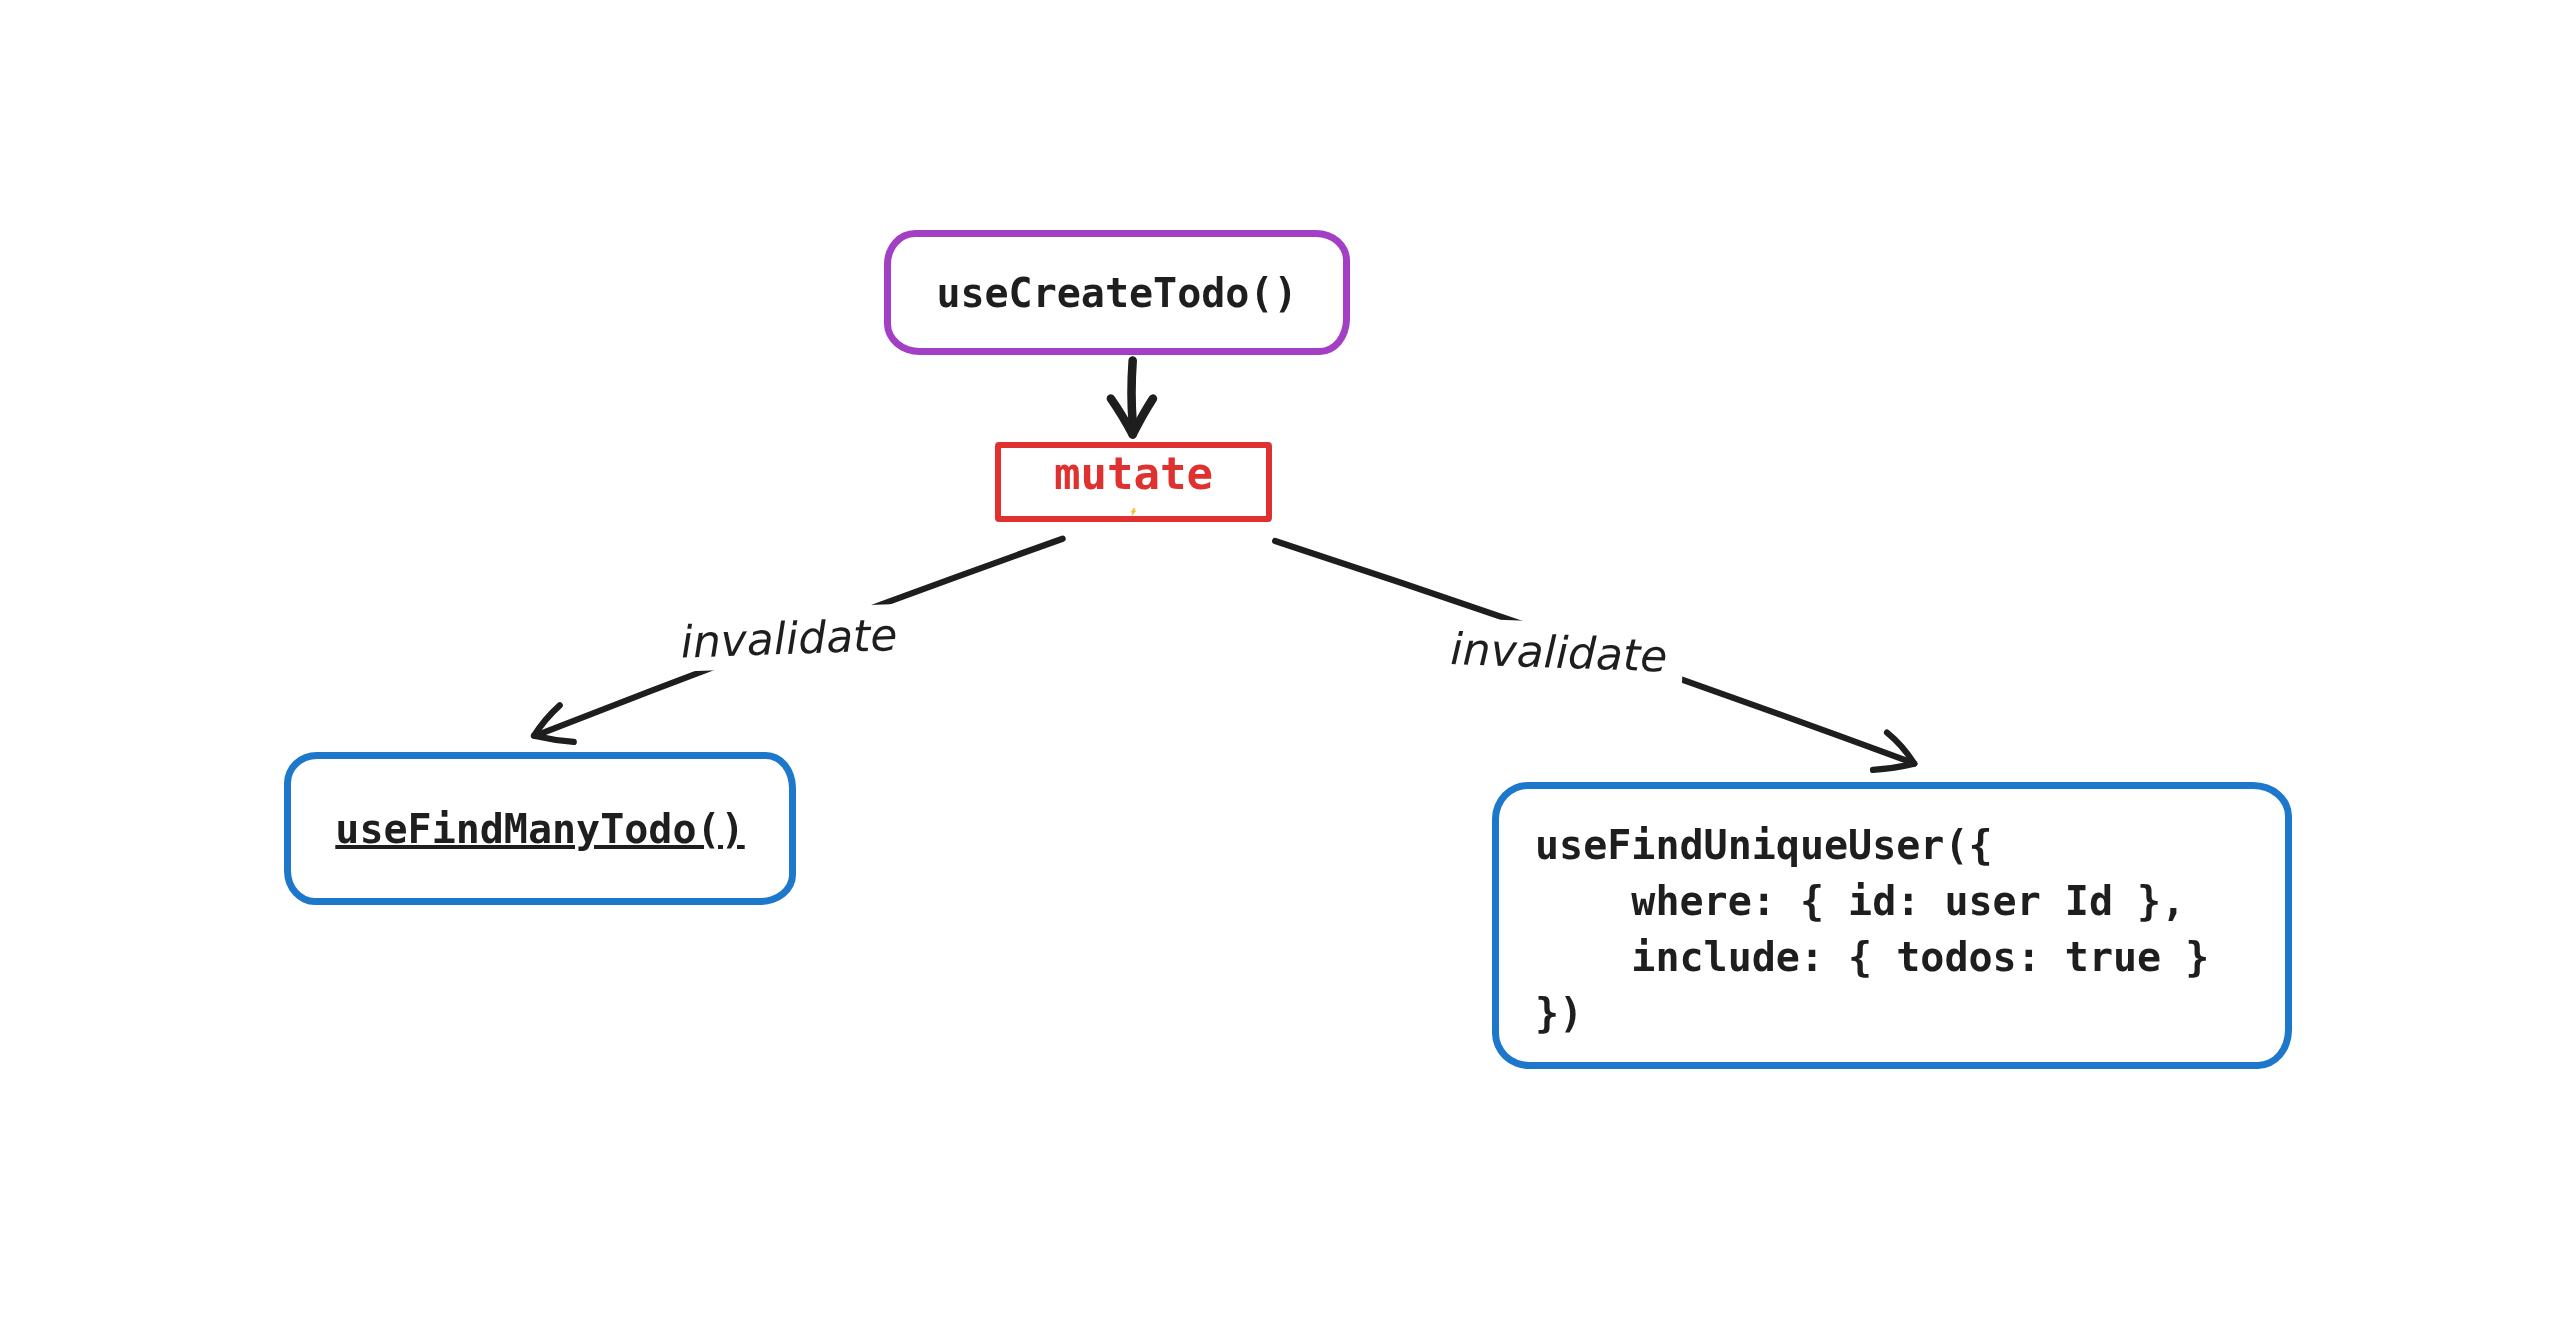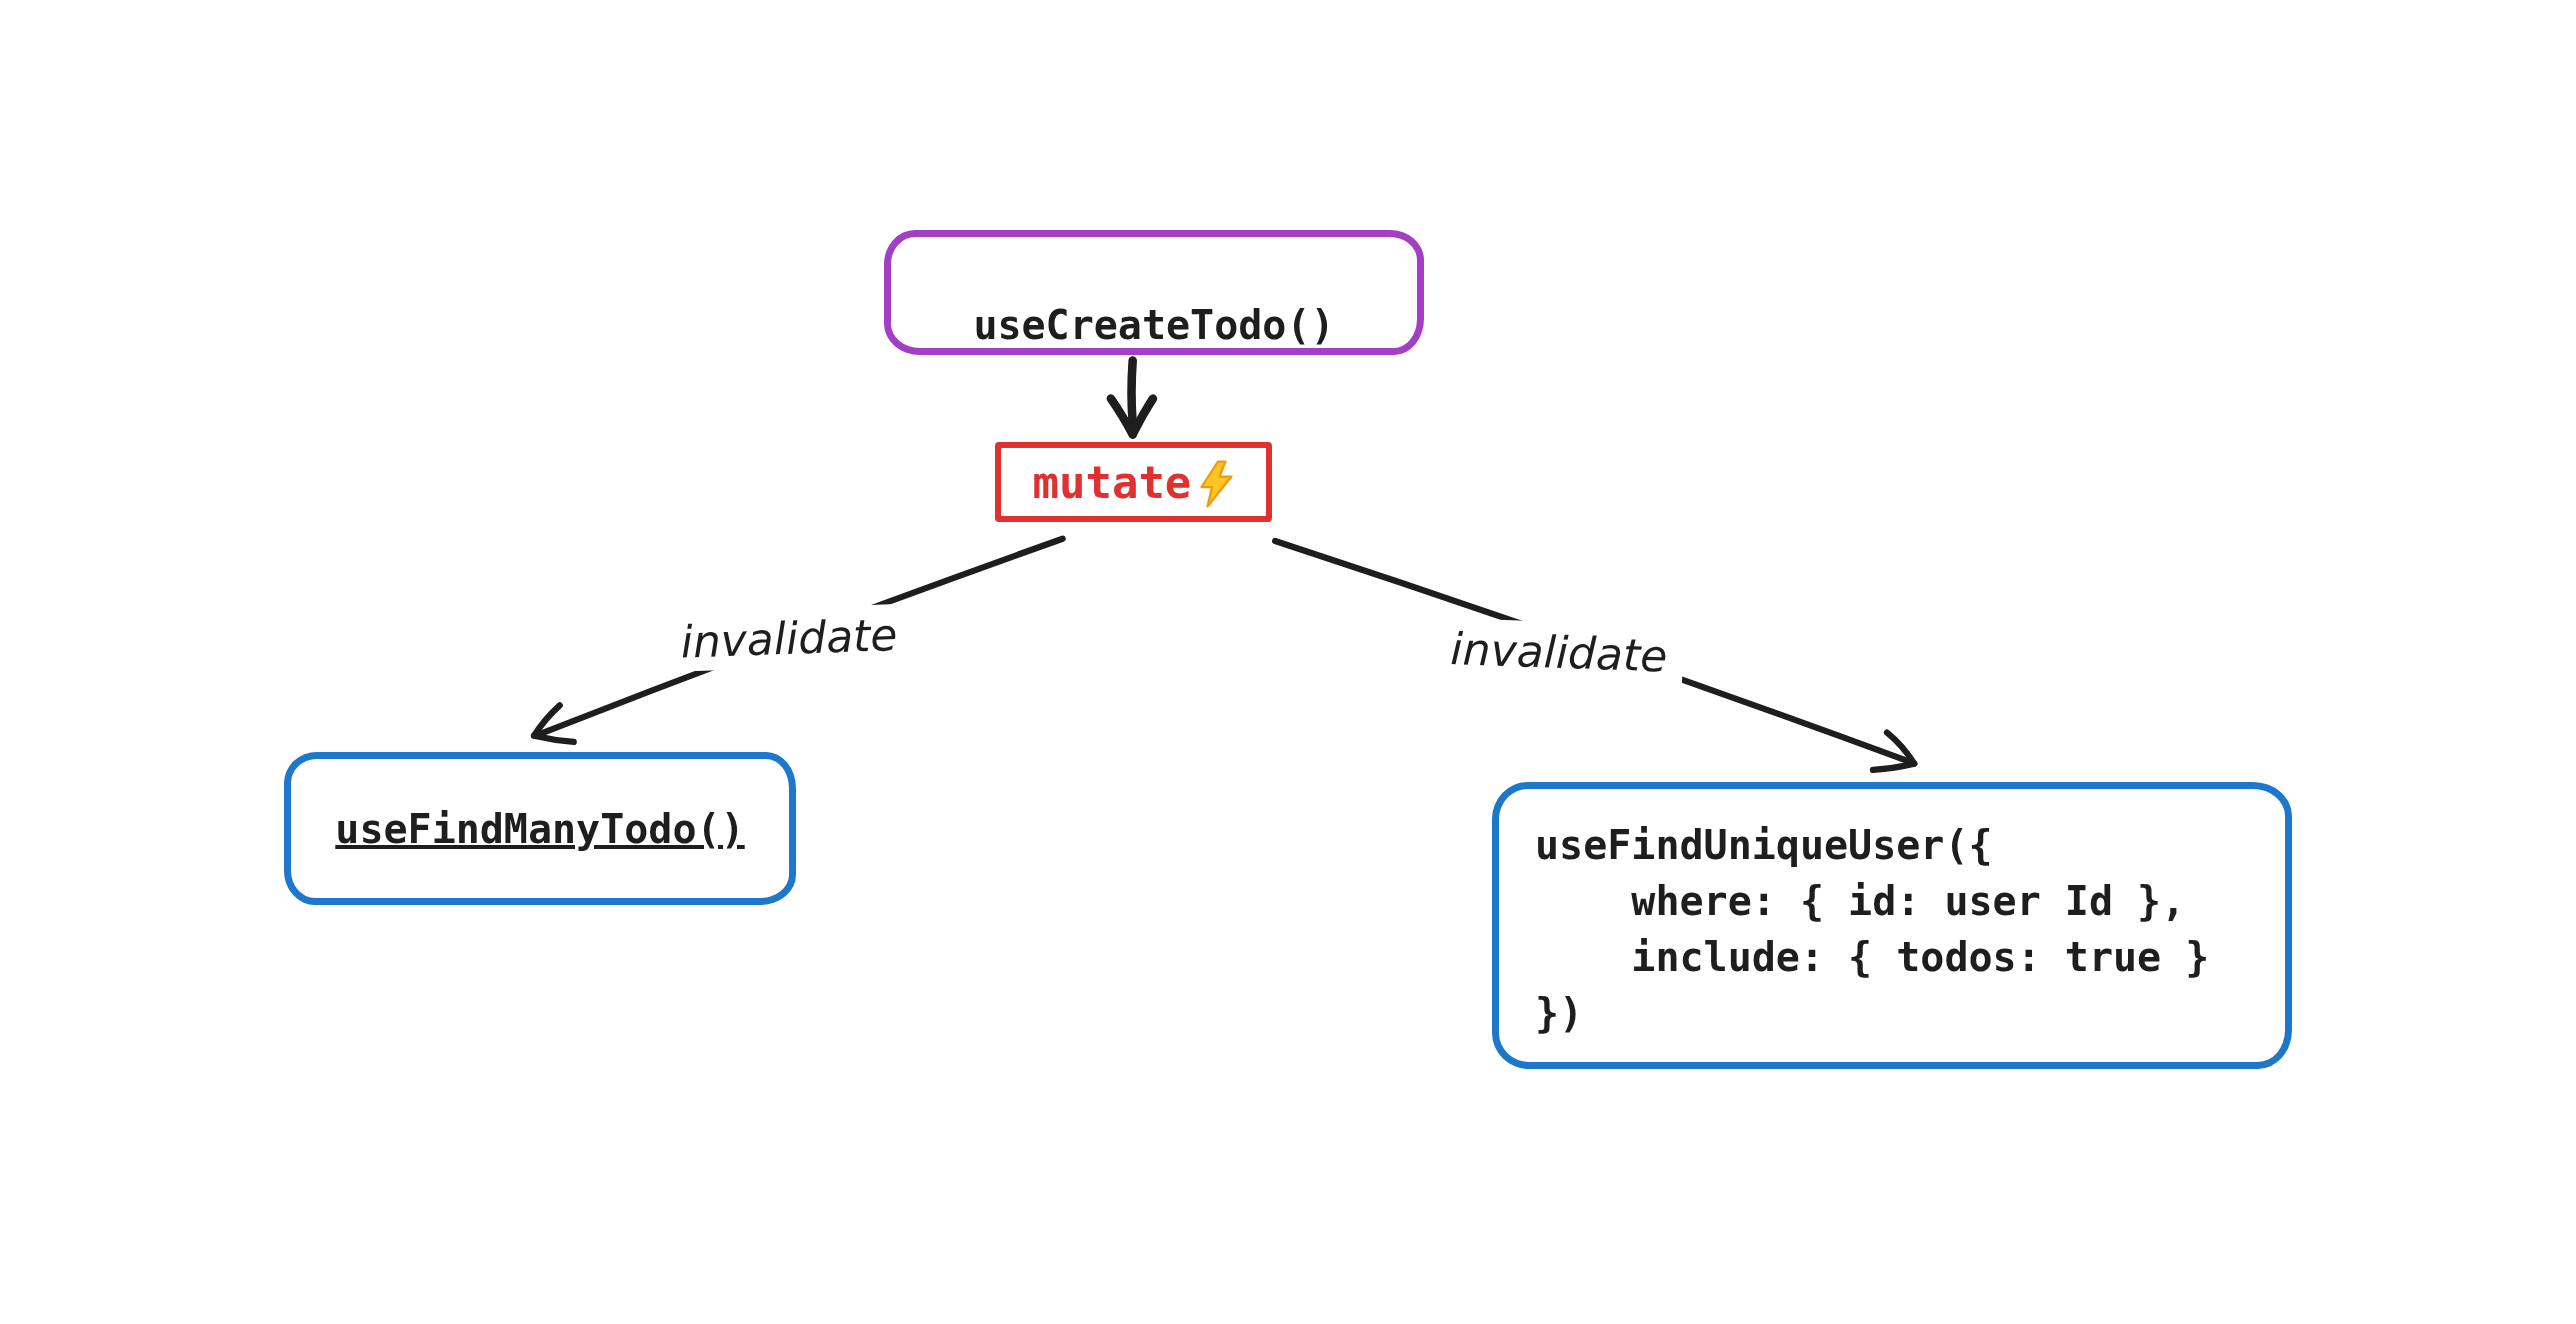--- a/index.html
+++ b/index.html
@@ -35,32 +35,32 @@
   .node-label {
     font-weight: bold;
     font-size: 40px;
     letter-spacing: 0px;
     white-space: pre;
     color: #1e1e1e;
   }
   
   .node-create {
     left: 884px; top: 230px;
-    width: 540px; height: 125px;
+    width: 466px; height: 125px;
     border: 7.8px solid #a33fc4;
     border-radius: 31px 34px 30px 36px / 34px 30px 36px 31px;
-    align-items: flex-end;
   }
   
   .node-mutate {
     left: 995px; top: 442px;
     width: 277px; height: 80px;
     border: 6.2px solid #e03131;
     border-radius: 3.9px;
     gap: 6.2px;
+    flex-direction: column;
   }
   .node-mutate .node-label {
     color: #e03131;
     font-size: 44px;
   }
   .bolt-icon {
     width: 37px; height: 48px;
     display: inline-block;
     margin-top: 3.1px;
   }

